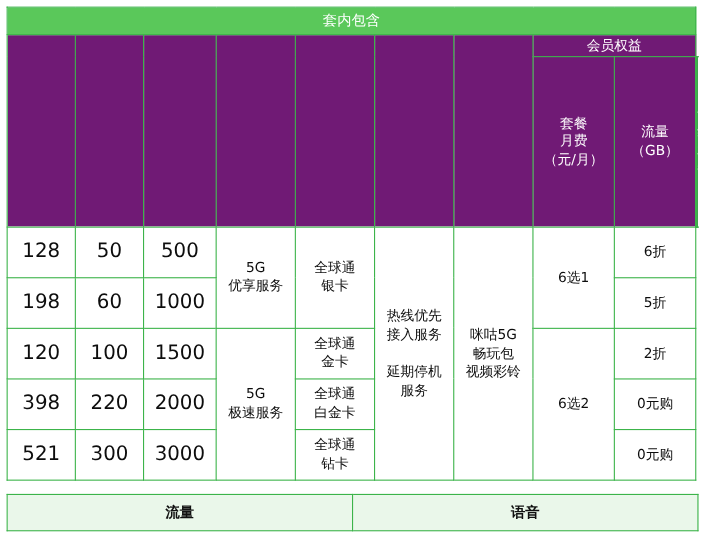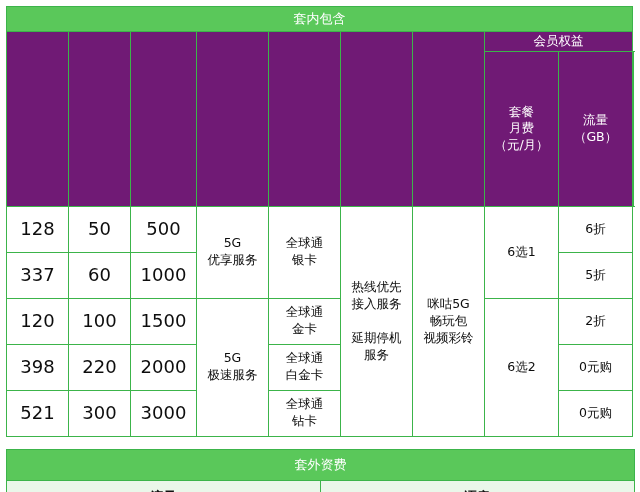--- a/index.html
+++ b/index.html
@@ -82,21 +82,21 @@
 
 延期停机
 服务</td>
           <td class="cell multi" rowspan="5">咪咕5G
 畅玩包
 视频彩铃</td>
           <td class="cell multi" rowspan="2">6选1</td>
           <td class="cell">6折</td>
         </tr>
         <tr>
-          <td class="cell num">337</td>
+          <td class="cell num">198</td>
           <td class="cell num">60</td>
           <td class="cell num">1000</td>
           <td class="cell">5折</td>
         </tr>
         <tr>
           <td class="cell num">120</td>
           <td class="cell num">100</td>
           <td class="cell num">1500</td>
           <td class="cell multi" rowspan="3">5G
 极速服务</td>
@@ -124,23 +124,20 @@
       </tbody>
   </table>
 
   <table class="t2">
     <colgroup>
         <col style="width:314px">
         <col style="width:314px">
       </colgroup>
     <thead>
       <tr>
-        <th class="hdr-main title" colspan="2">套外资费</th>
-      </tr>
-      <tr>
         <th class="sub">流量</th>
         <th class="sub">语音</th>
       </tr>
     </thead>
 
   </table>
 
 </div>
 
 </body></html>

